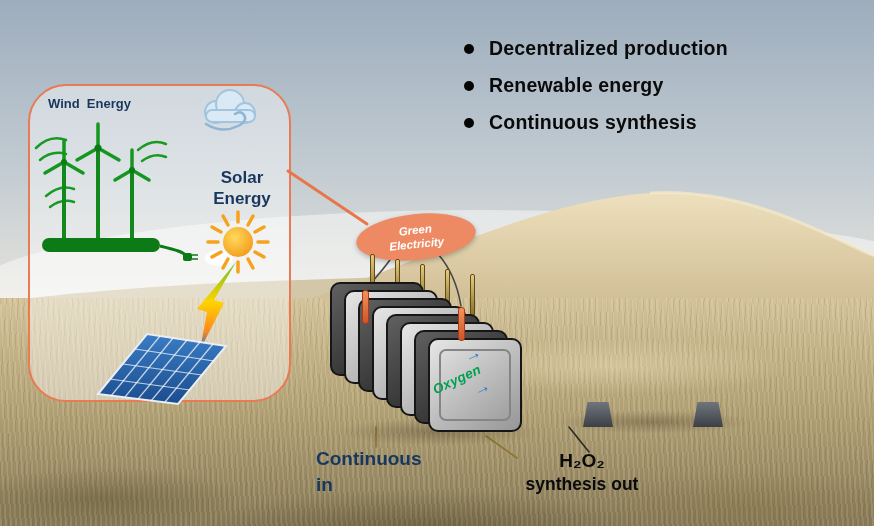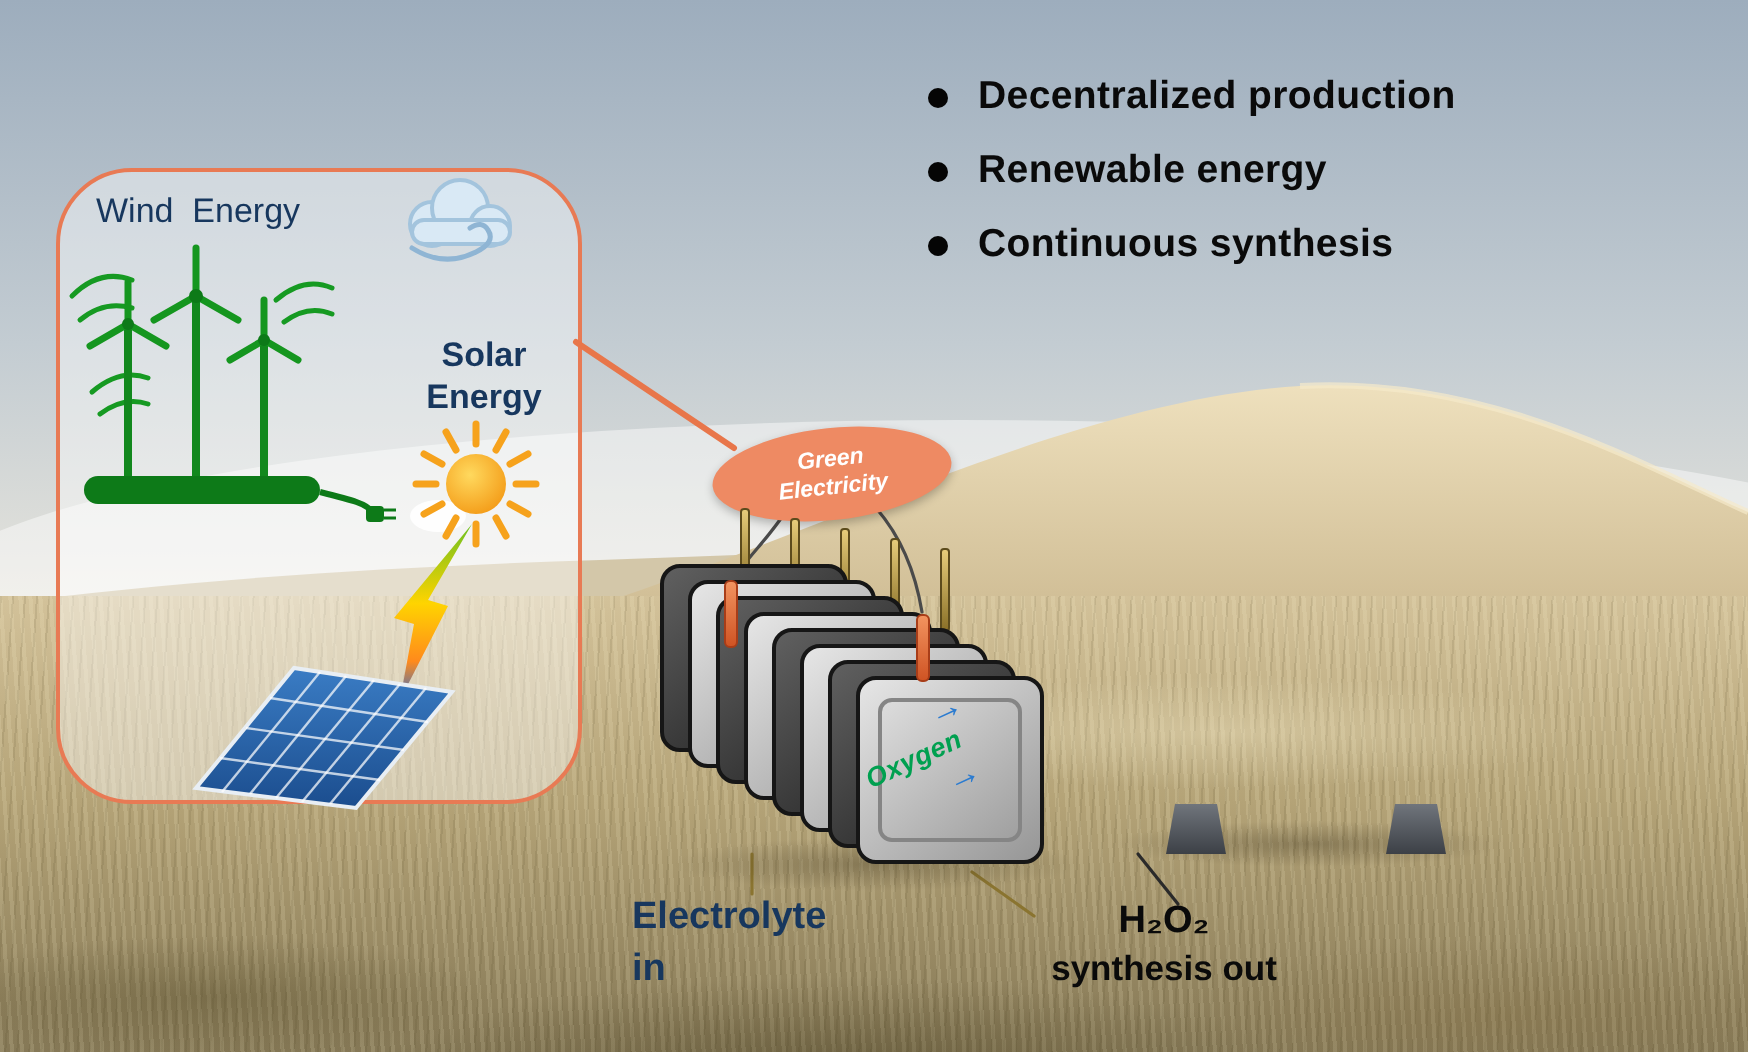--- a/index.html
+++ b/index.html
@@ -14,21 +14,21 @@
       radial-gradient(ellipse 260px 40px at 70% 30%, rgba(255,246,214,.30), rgba(0,0,0,0) 70%),
       repeating-linear-gradient(86deg, rgba(255,246,210,.14) 0 2px, rgba(0,0,0,0) 2px 5px),
       repeating-linear-gradient(94deg, rgba(78,68,34,.12) 0 1px, rgba(0,0,0,0) 1px 6px)}
   
   .features{position:absolute;left:464px;top:30px;list-style:none}
   .features li{display:flex;align-items:center;gap:15px;height:37px}
   .dot{width:10px;height:10px;border-radius:50%;background:#050505;flex:none}
   .feature-text{font-size:19.5px;font-weight:700;color:#0a0a0a;letter-spacing:.2px}
   
   .energy-box{position:absolute;left:28px;top:84px;width:263px;height:318px;border:2.5px solid #e87a54;border-radius:38px;background:rgba(255,255,255,.42)}
-  .wind-label{position:absolute;left:48px;top:96px;font-size:17px;font-weight:400;color:#17375e;white-space:pre}
+  .wind-label{position:absolute;left:48px;top:96px;font-size:13px;font-weight:700;color:#17375e;white-space:pre}
   .solar-label{position:absolute;left:208px;top:167px;width:68px;text-align:center;font-size:17px;font-weight:700;color:#17375e;white-space:pre-line;line-height:1.25}
   
   .elec-badge{position:absolute;left:356px;top:214px;width:120px;height:46px;border-radius:50%;background:#ee8a63;transform:rotate(-6deg);display:flex;align-items:center;justify-content:center;box-shadow:0 2px 5px rgba(0,0,0,.25)}
   .elec-badge span{color:#fff;font-size:11.5px;font-weight:700;font-style:italic;text-align:center;line-height:1.25;white-space:pre-line}
   
   .stack{position:absolute;left:330px;top:282px;width:210px;height:160px}
   .plate{position:absolute;width:94px;height:94px;border:2px solid #161616;border-radius:10px}
   .pdark{background:linear-gradient(140deg,#606060,#1c1c1c)}
   .plight{background:linear-gradient(140deg,#e6e6e6,#969696)}
   .p1{left:0;top:0}.p2{left:14px;top:8px}.p3{left:28px;top:16px}.p4{left:42px;top:24px}
@@ -252,20 +252,20 @@
       <span class="otext">Oxygen</span>
       <span class="oarrow a2">→</span>
     </div>
   </div>
 
   <div class="tank">
     <div class="leg leg1"></div>
     <div class="leg leg2"></div>
   </div>
 
-  <div class="electrolyte-label">Electrolyte
+  <div class="electrolyte-label">Continuous
 in</div>
   <div class="h2o2">
     <div class="formula">H₂O₂</div>
     <div class="caption">synthesis out</div>
   </div>
 
 </div>
 
 </body></html>

